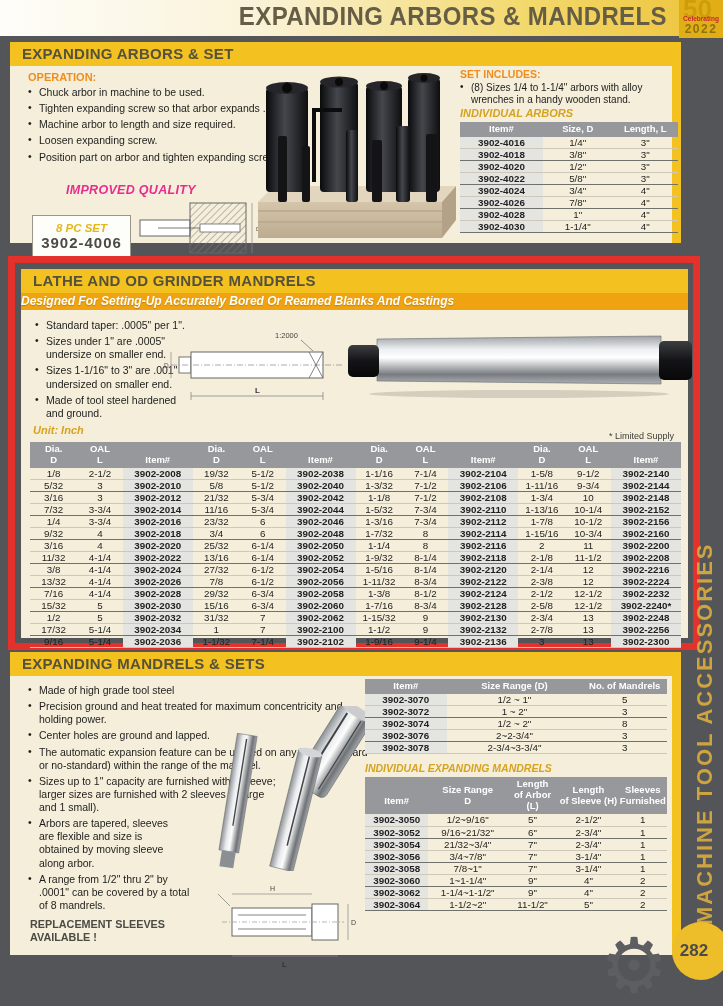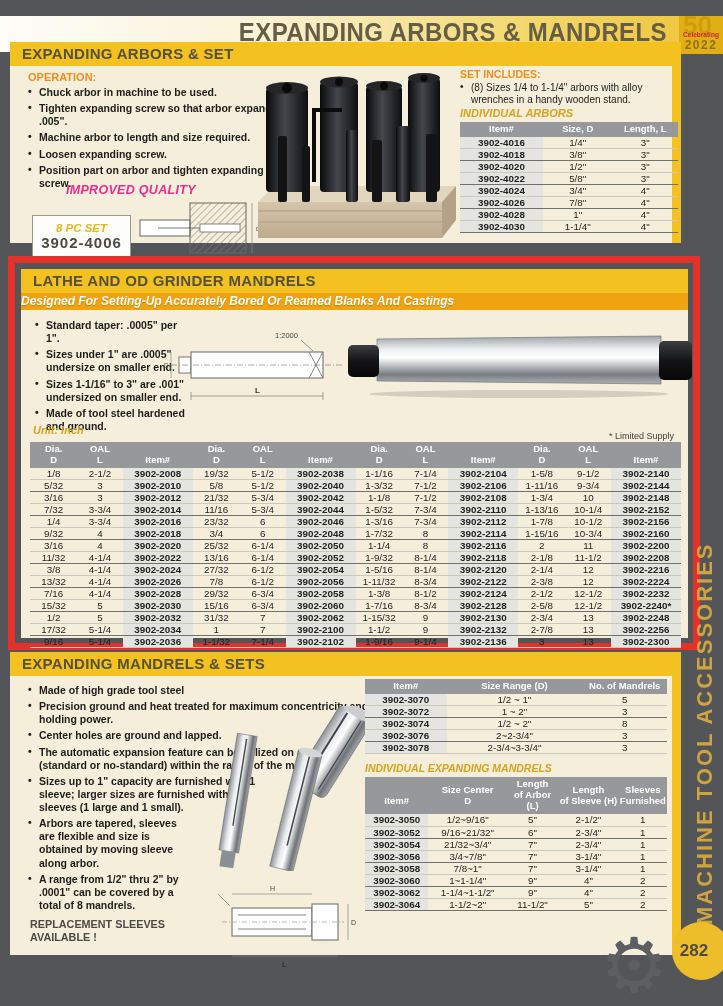--- a/index.html
+++ b/index.html
@@ -1,42 +1,42 @@
 <!DOCTYPE html>
 <html><head>
 <meta charset="utf-8">
 <style>
   * { margin:0; padding:0; box-sizing:border-box; }
   body { font-family:"Liberation Sans", sans-serif; background:#3a3b3d; }
   .page { position:relative; width:723px; height:1006px; background:#545559; overflow:hidden; margin:0 auto; }
 
   
   .masthead { position:absolute; left:0; top:0; width:723px; height:36px;
-    background:linear-gradient(90deg,#fefdf9 0%,#faf3da 35%,#f3d96e 72%,#edc338 100%);margin-top:16px; }
+    background:linear-gradient(90deg,#fefdf9 0%,#faf3da 35%,#f3d96e 72%,#edc338 100%); }
   .masthead-title { position:absolute; right:56px; top:3px; font-size:24px; font-weight:bold;
     color:#655d45; letter-spacing:0.4px; transform:scaleY(1.05); }
   .anniv { position:absolute; right:0; top:0; width:44px; height:38px; background:#e2ae15;
     display:flex; flex-direction:column; align-items:center; justify-content:flex-end; padding-bottom:2px; overflow:hidden; }
   .anniv .big50 { position:absolute; top:-6px; left:4px; font-size:26px; font-weight:bold; color:#c79a0a; opacity:.8; }
   .anniv-celebrating { position:relative; font-size:6.5px; color:#c4272d; font-weight:bold; }
   .anniv-year { position:relative; font-size:12px; font-weight:bold; color:#8d7210; letter-spacing:1.5px; }
 
   
   .panel { position:absolute; left:10px; width:671px; }
   .panel-bg { position:absolute; left:0; right:9px; top:0; bottom:0; background:#f4eeda; }
   .yellow-strip { position:absolute; right:0; top:0; bottom:0; width:9px; background:#f3c120; }
   .bar-title { position:relative; height:24px; background:#f3c120; color:#56513b; font-weight:bold;
     font-size:15px; line-height:24px; padding-left:12px; letter-spacing:0.3px; transform-origin:left; }
   .bar-sub { position:relative; height:17px; background:#f0a310; color:#fff; font-weight:bold; font-style:italic;
     font-size:12px; line-height:17px; text-shadow:0 1px 1px rgba(120,80,0,.4); }
 
   .orange-label { color:#ef8e1d; font-weight:bold; font-size:11px; }
   .gold-label { color:#d7a31f; font-weight:bold; font-style:italic; font-size:11px; }
   ul.bullets { list-style:none; }
-  ul.bullets li { position:relative; padding-left:11px; margin-bottom:3px; font-size:10.5px; line-height:1.25; color:#1d1d1b;font-weight:bold; }
+  ul.bullets li { position:relative; padding-left:11px; margin-bottom:3px; font-size:10.5px; line-height:1.25; color:#1d1d1b; }
   ul.bullets li::before { content:"•"; position:absolute; left:0; top:-1px; }
 
   
   table.cat { border-collapse:collapse; width:100%; table-layout:fixed; }
   table.cat th { background:#96989b; color:#fff; font-size:9.5px; font-weight:bold; padding:2px 0; line-height:1.15; }
   table.cat th .thl { display:block; }
   table.cat td { font-size:9.8px; text-align:center; color:#1e1e1c; border-bottom:1px solid #ccc8ba; height:12px; overflow:hidden; }
   table.cat td.item { background:#e4e4e1; font-weight:bold; color:#222; }
   table.cat tr.grp td { border-bottom:1.6px solid #70706c; }
 
@@ -836,21 +836,21 @@
               <col style="width:20%">
               <col style="width:16%">
             </colgroup>
           <thead>
               <tr>
             <th>
                   <span class="thl">&nbsp;</span>
                   <span class="thl">Item#</span>
                 </th>
             <th>
-                  <span class="thl">Size Center</span>
+                  <span class="thl">Size Range</span>
                   <span class="thl">D</span>
                 </th>
             <th>
                   <span class="thl">Length</span>
                   <span class="thl">of Arbor (L)</span>
                 </th>
             <th>
                   <span class="thl">Length</span>
                   <span class="thl">of Sleeve (H)</span>
                 </th>

